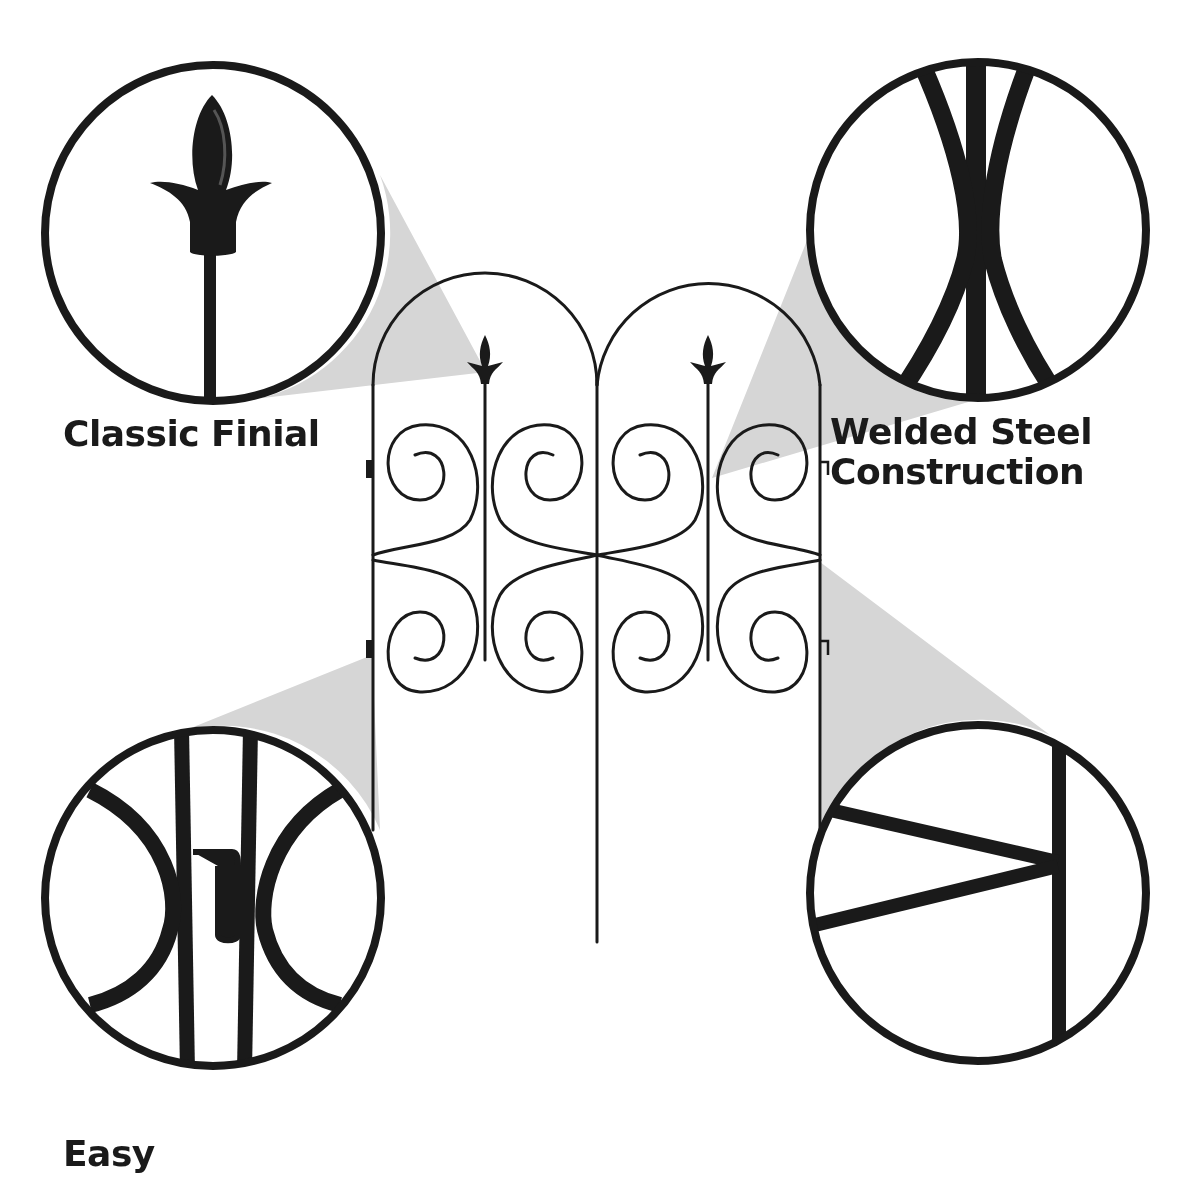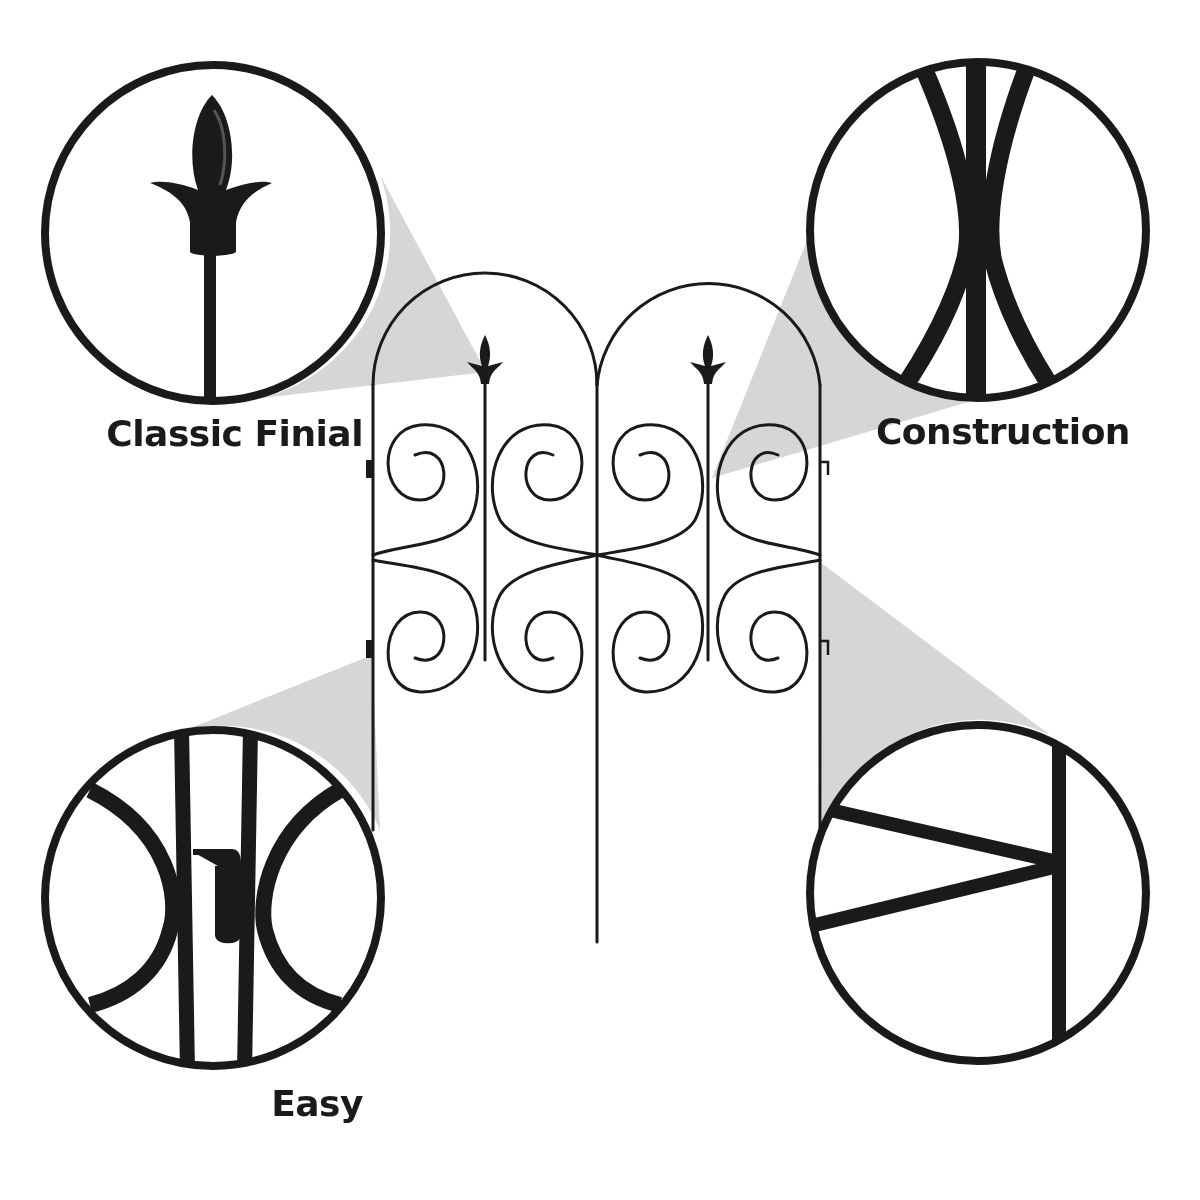--- a/index.html
+++ b/index.html
@@ -1,21 +1,21 @@
 <!DOCTYPE html>
 <html><head>
 <meta charset="utf-8">
 <style>
   html, body { margin: 0; padding: 0; background: #ffffff; }
   body { width: 1200px; height: 1200px; position: relative; overflow: hidden; font-family: "DejaVu Sans", "Liberation Sans", sans-serif; }
   .canvas { position: absolute; left: 0; top: 0; width: 1200px; height: 1200px; }
-  .label { position: absolute; color: #1a1a1a; font-weight: bold; text-align: right; font-size: 36px; line-height: 40px; letter-spacing: -0.5px; white-space: nowrap; }
+  .label { position: absolute; color: #1a1a1a; font-weight: bold; text-align: left; font-size: 36px; line-height: 40px; letter-spacing: -0.5px; white-space: nowrap; }
   #lbl-finial { left: 63px; top: 414px; width: 300px; }
   #lbl-welded { left: 830px; top: 412px; width: 300px; }
-  #lbl-connect { left: 63px; top: 1084px; width: 300px; }
+  #lbl-connect { left: 63px; top: 1134px; width: 300px; }
   #lbl-powder { left: 808px; top: 1080px; width: 340px; }
 </style>
 </head>
 <body>
 
 <svg class="canvas" viewBox="0 0 1200 1200" xmlns="http://www.w3.org/2000/svg">
 
   <g fill="#d6d6d6" stroke="none">
 
     <path d="M 380 175 L 486 372 L 220 403 A 170 170 0 0 0 380 175 Z"></path>
@@ -108,19 +108,20 @@
       <path d="M 1058 866 L 815 925" stroke-width="14"></path>
     </g>
     <circle cx="978" cy="893" r="168" fill="none" stroke="#1a1a1a" stroke-width="8"></circle>
   </g>
 </svg>
 
 <div class="label" id="lbl-finial">
   <div>Classic Finial</div>
 </div>
 <div class="label" id="lbl-welded">
+  <div>Welded Steel</div>
   <div>Construction</div>
 </div>
 <div class="label" id="lbl-connect">
   <div>Easy</div>
 </div>
 <div class="label" id="lbl-powder">
 </div>
 
 </body></html>

